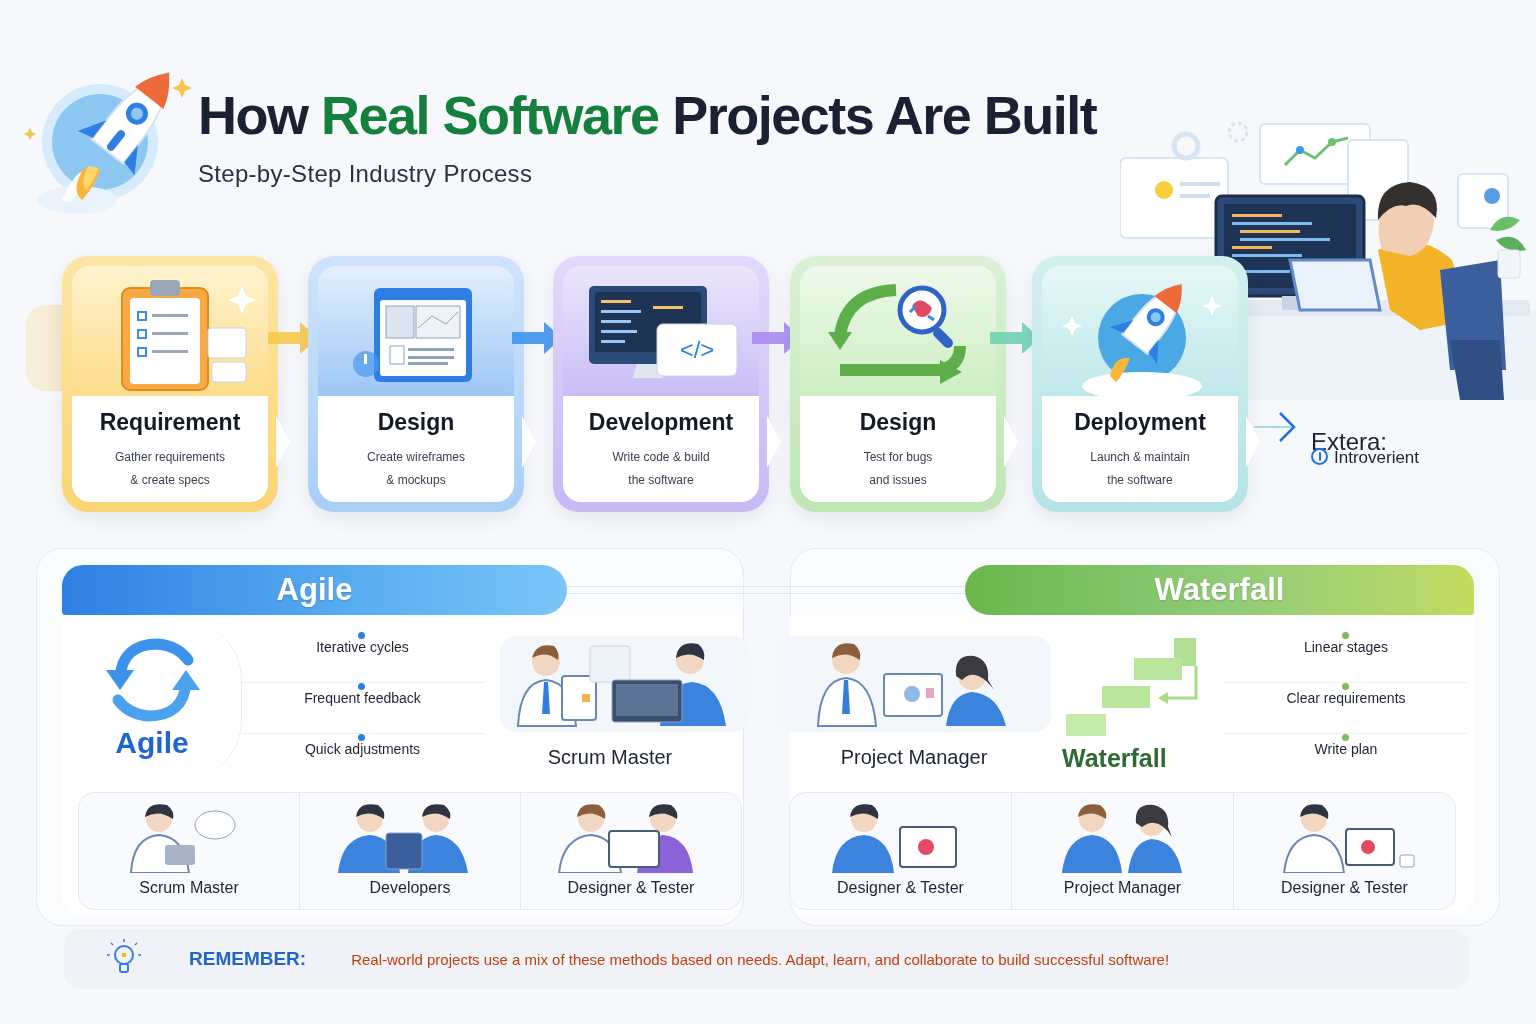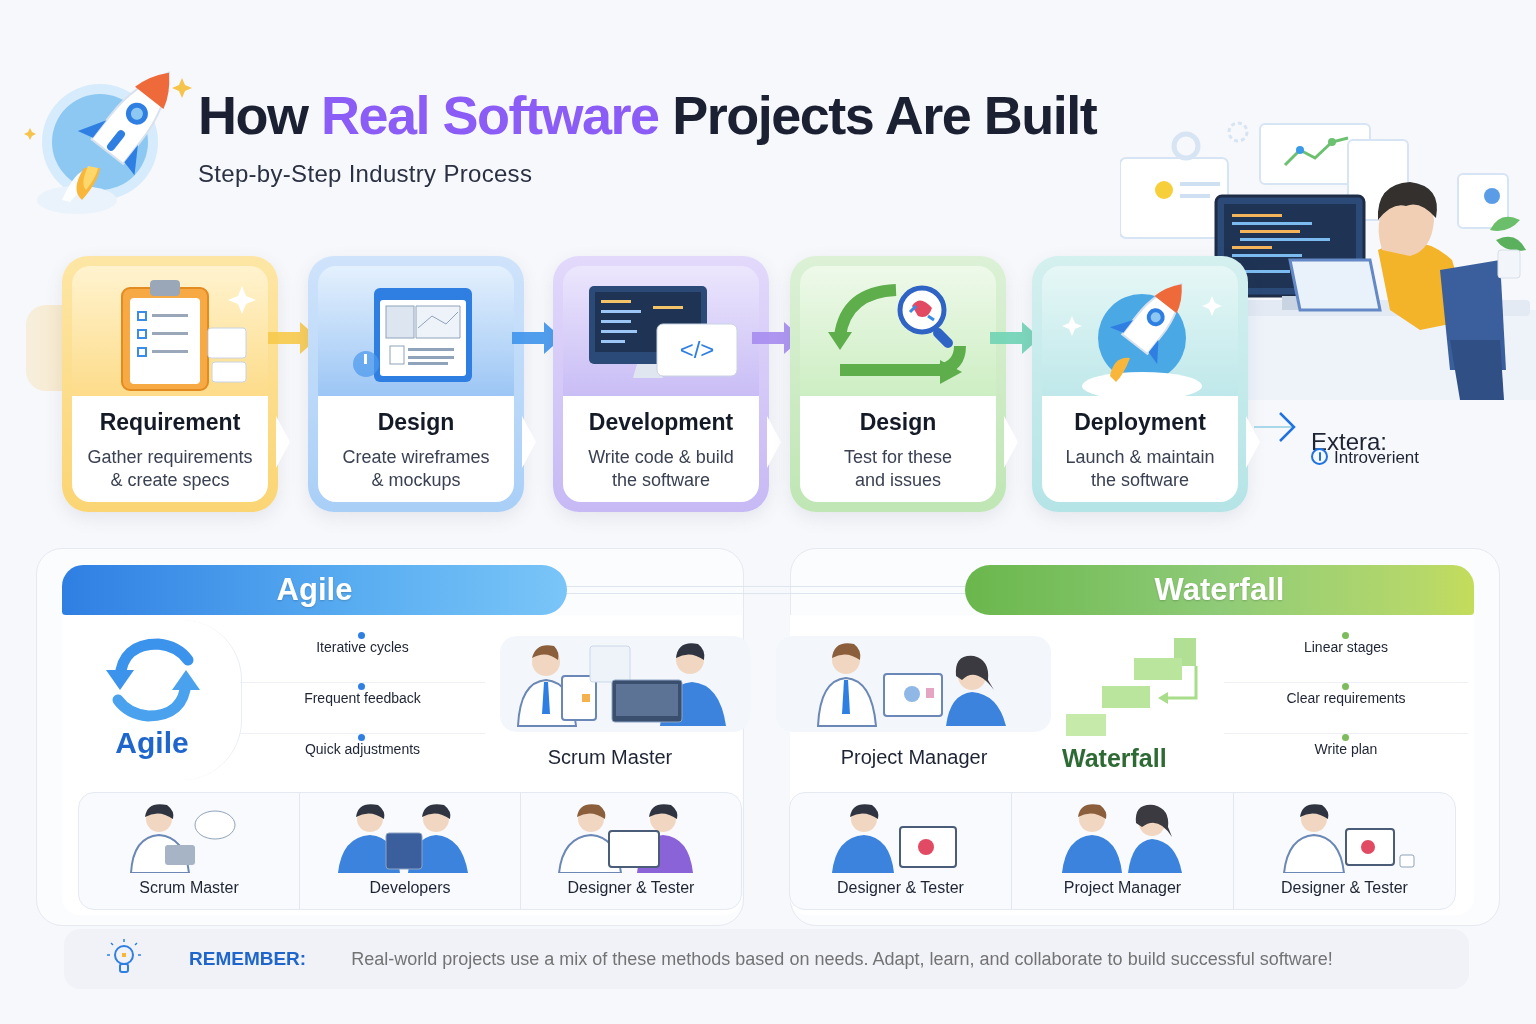--- a/index.html
+++ b/index.html
@@ -8,37 +8,37 @@
     background: #f7f8fb;
     font-family: "Liberation Sans", "DejaVu Sans", sans-serif;
     color: #1c2233;
     position: relative;
   }
   .abs { position: absolute; }
 
   
   .logo-wrap { left: 22px; top: 50px; width: 170px; height: 170px; }
   .title { left: 198px; top: 84px; font-size: 54px; font-weight: 700; letter-spacing: -1.5px; color: #1b2132; white-space: nowrap; }
-  .title .accent { color: #8b5cf6; }
+  .title .accent { color: #15803d; }
   .subtitle { left: 198px; top: 160px; font-size: 24px; color: #2a3142; letter-spacing: 0.3px; }
 
   .hero { left: 1120px; top: 110px; width: 416px; height: 290px; }
 
   
   .step {
     position: absolute; top: 256px; width: 216px; height: 256px;
     border-radius: 26px; box-shadow: 0 6px 18px rgba(60,80,120,0.10);
   }
   .step .art { position: absolute; left: 10px; top: 10px; right: 10px; height: 130px; border-radius: 18px 18px 0 0; overflow: hidden; }
   .step .body {
     position: absolute; left: 10px; right: 10px; top: 140px; bottom: 10px;
     background: #fff; border-radius: 0 0 18px 18px; text-align: center;
   }
   .step .name { font-size: 23px; font-weight: 700; color: #151a27; margin-top: 13px; }
-  .step .desc { font-size: 18px; color: #3a4152; line-height: 23px; margin-top: 10px; }
+  .step .desc { font-size: 12px; color: #3a4152; line-height: 23px; margin-top: 10px; }
   .step .notch {
     position: absolute; right: -12px; top: 160px; width: 0; height: 0;
     border-top: 26px solid transparent; border-bottom: 26px solid transparent;
     border-left: 14px solid #fff;
   }
 
   .s1 { left: 62px; background: linear-gradient(180deg,#fde6a5,#fbd574); }
   .s1 .art { background: linear-gradient(180deg,#fff3cf,#fddc8a); }
   .s2 { left: 308px; background: linear-gradient(180deg,#cfe3fb,#a9cff7); }
   .s2 .art { background: linear-gradient(180deg,#e4f0fd,#9cc6f5); }
@@ -96,21 +96,21 @@
   .role-strip-water { left: 789px; width: 667px; }
   .role-cell { flex: 1; position: relative; border-right: 1.5px solid #e3e8f0; }
   .role-cell:last-child { border-right: none; }
   .role-cell .fig { position: absolute; left: 0; right: 0; top: 4px; height: 76px; }
   .role-cell .lbl { position: absolute; left: 0; right: 0; top: 86px; text-align: center; font-size: 16px; color: #1e2433; }
 
   
   .remember { left: 64px; top: 929px; width: 1405px; height: 60px; background: #f0f2f8; border-radius: 16px; display: flex; align-items: center; gap: 35px; }
   .bulb { width: 40px; height: 44px; margin-left: 40px; }
   .remember .key { font-size: 19px; font-weight: 700; color: #1f66cc; margin-left: 10px; }
-  .remember .msg { font-size: 18px; color: #737373; margin-left: 10px; }
+  .remember .msg { font-size: 15px; color: #c2410c; margin-left: 10px; }
 </style>
 </head>
 <body>
 
 <div class="abs logo-wrap">
   <svg width="170" height="170" viewBox="0 0 170 170">
     <circle cx="78" cy="92" r="58" fill="#d6ebfb"></circle>
     <circle cx="78" cy="92" r="48" fill="#8cc8f2"></circle>
     <ellipse cx="55" cy="150" rx="40" ry="14" fill="#eaf3fb"></ellipse>
     <path d="M40 150 Q55 115 70 120 Q60 140 48 152Z" fill="#ffffff" opacity=".9"></path>
@@ -289,21 +289,21 @@
       <path d="M140 94 L162 106 L140 118Z" fill="#5fae4c"></path>
       <circle cx="122" cy="44" r="22" fill="#fff" stroke="#2f63c4" stroke-width="5"></circle>
       <path d="M112 40 q8 -12 20 2 q-4 12 -14 8z" fill="#e14a62"></path>
       <path d="M110 46 l6 -6 M128 50 l6 4" stroke="#3b8be8" stroke-width="3"></path>
       <rect x="138" y="60" width="10" height="24" rx="5" transform="rotate(-45 143 72)" fill="#2f63c4"></rect>
     </svg>
   </div>
   <div class="body">
     <div class="name">Design</div>
     <div class="desc">
-      <div>Test for these</div>
+      <div>Test for bugs</div>
       <div>and issues</div>
     </div>
   </div>
   <div class="notch"></div>
 </div>
 <svg class="flow-arrow" style="left:990px" viewBox="0 0 52 36">
     <path d="M0 12 H32 V2 L50 18 L32 34 V24 H0Z" fill="#6fd3b4" opacity=".9"></path>
   </svg>
 
 <div class="step s5">

